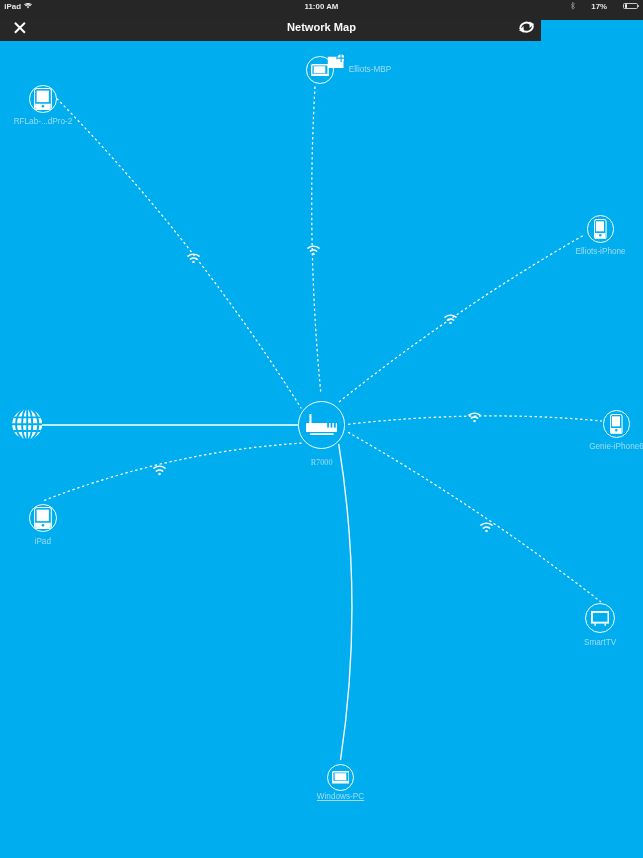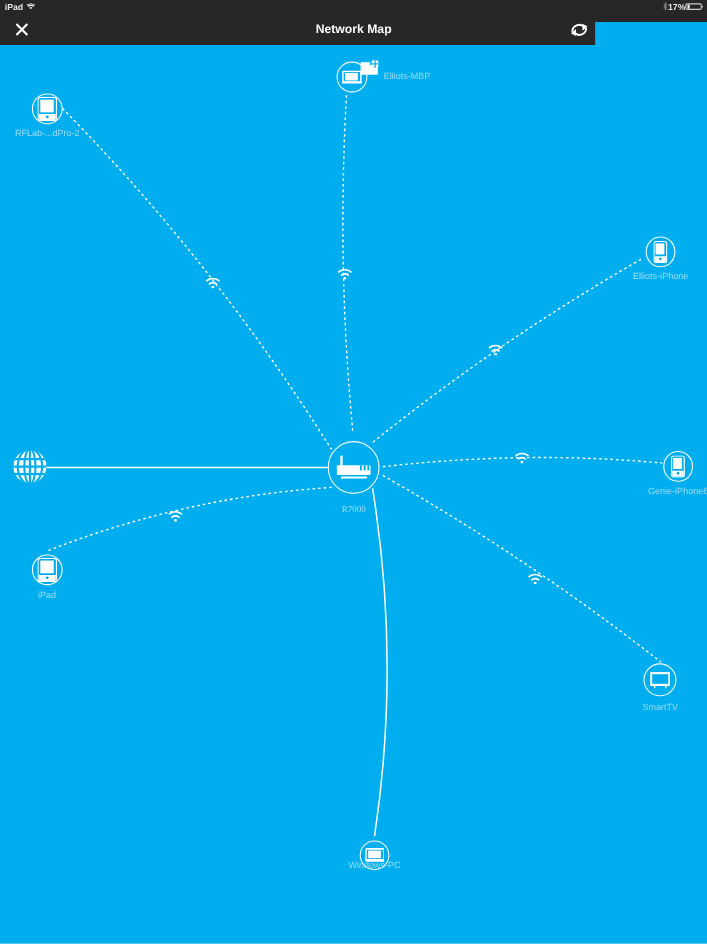--- a/index.html
+++ b/index.html
@@ -10,21 +10,21 @@
     background:#fff;
   }
   .screen{position:relative;width:643px;height:858px;overflow:hidden;background:#00AEEF;}
 
   
   .statusbar{position:absolute;left:0;top:0;width:643px;height:20px;background:#262626;
     color:#e9e9e9;font-size:7.9px;font-weight:bold;letter-spacing:0px;}
   .sb-left{position:absolute;left:4.3px;top:1.7px;display:flex;align-items:center;gap:3.4px;
     line-height:9px;}
   .sb-center{position:absolute;left:0;top:1.7px;width:643px;text-align:center;line-height:9px;}
-  .sb-right{position:absolute;right:3.7px;top:1.7px;display:flex;align-items:center;gap:0;
+  .sb-right{position:absolute;right:3.7px;top:1.7px;display:flex;align-items:center;gap:16px;
     line-height:9px;}
 
   
   .navbar{position:absolute;left:0;top:20px;width:541px;height:21px;background:#272727;}
   .nav-title{position:absolute;left:0;top:2.1px;width:643px;text-align:center;color:#fafafa;
     font-size:11.1px;font-weight:bold;line-height:11px;}
   .nav-close{position:absolute;left:14.4px;top:-0.1px;width:11.8px;height:11.6px;}
   .nav-refresh{position:absolute;right:8.3px;top:-1.2px;width:14.2px;height:14.2px;}
 
   
@@ -68,20 +68,21 @@
 
   <div class="statusbar">
     <div class="sb-left">
       <span>iPad</span>
       <svg width="8" height="5.6" viewBox="0 0 8 5.6">
         <path d="M4 5.6 L2.65 3.85 A2.3 2.3 0 0 1 5.35 3.85 Z" fill="#e4e4e4"></path>
         <path d="M4 2.55 A3.6 3.6 0 0 0 1.75 3.35 L0.9 2.3 A4.9 4.9 0 0 1 7.1 2.3 L6.25 3.35 A3.6 3.6 0 0 0 4 2.55 Z" fill="#e4e4e4"></path>
         <path d="M4 0.9 A6.0 6.0 0 0 0 0.52 2.0 L0 1.35 A6.9 6.9 0 0 1 8 1.35 L7.48 2.0 A6.0 6.0 0 0 0 4 0.9 Z" fill="#e4e4e4"></path>
       </svg>
     </div>
+    <div class="sb-center">11:00 AM</div>
     <div class="sb-right">
       <svg width="5.6" height="7.6" viewBox="0 0 5.6 7.6">
         <path d="M2.7 0.35 L4.5 2.15 L1.1 5.45 M2.7 7.25 L4.5 5.45 L1.1 2.15 M2.7 0.35 L2.7 7.25" stroke="#9a9a9a" stroke-width="0.78" fill="none" stroke-linejoin="miter"></path>
       </svg>
       <span>17%</span>
       <span class="battery">
         <span class="battery-body">
             <span class="battery-fill"></span>
           </span>
         <span class="battery-tip"></span>
@@ -254,21 +255,21 @@
         </div>
         <div class="node" style="left: 326.6px; top: 722.5px; width: 27.8px; height: 27.8px;">
           <div class="ring" style="width: 27.8px; height: 27.8px;"></div>
           <div class="devwrap">
             <svg class="dev" width="17.8" height="12.5" viewBox="0 0 17.8 12.5">
       <path d="M1.35 0.7 H16.45 A0.65 0.65 0 0 1 17.1 1.35 V10.55 H0.7 V1.35 A0.65 0.65 0 0 1 1.35 0.7 Z" fill="none" stroke="#ffffff" stroke-width="1.4"></path>
       <rect x="2.7" y="2.25" width="11.6" height="6.9" fill="#ffffff"></rect>
       <rect x="0" y="10.4" width="17.8" height="2.1" rx="0.45" fill="#ffffff"></rect>
     </svg>
           </div>
-          <div class="label" style="left: -50px; width: 127.8px; top: 18px;">Windows-PC</div>
+          <div class="label" style="left: -50px; width: 127.8px; top: 28px; text-decoration: underline;">Windows-PC</div>
         </div>
         <div class="cursorbadge" style="left: 326.9px; top: 13.2px;"><svg width="17.5" height="15" viewBox="0 0 17.5 15">
       <path d="M0.8 2.7 H9.4 V5.2 H16.5 V14.0 H0.8 Z" fill="#ffffff"></path>
       <circle cx="14.05" cy="4.1" r="3.6" fill="#ffffff"></circle>
       <path d="M13.5 0.3 H14.6 V3.55 H17.85 V4.65 H14.6 V7.9 H13.5 V4.65 H10.25 V3.55 H13.5 Z" fill="#00AEEF"></path>
     </svg></div>
       </div>
   </div>
 
 

